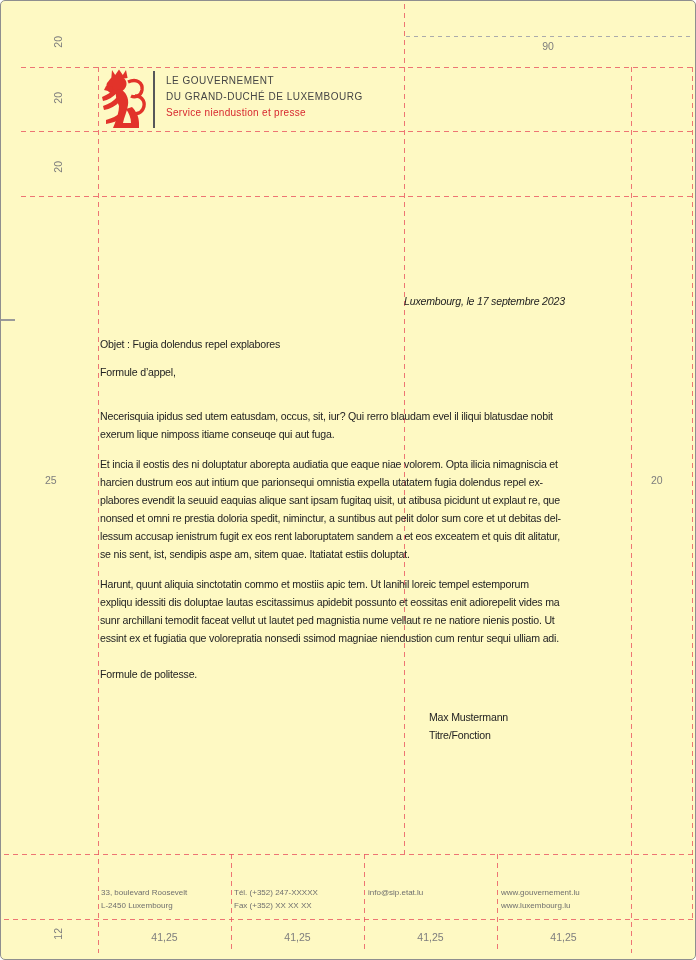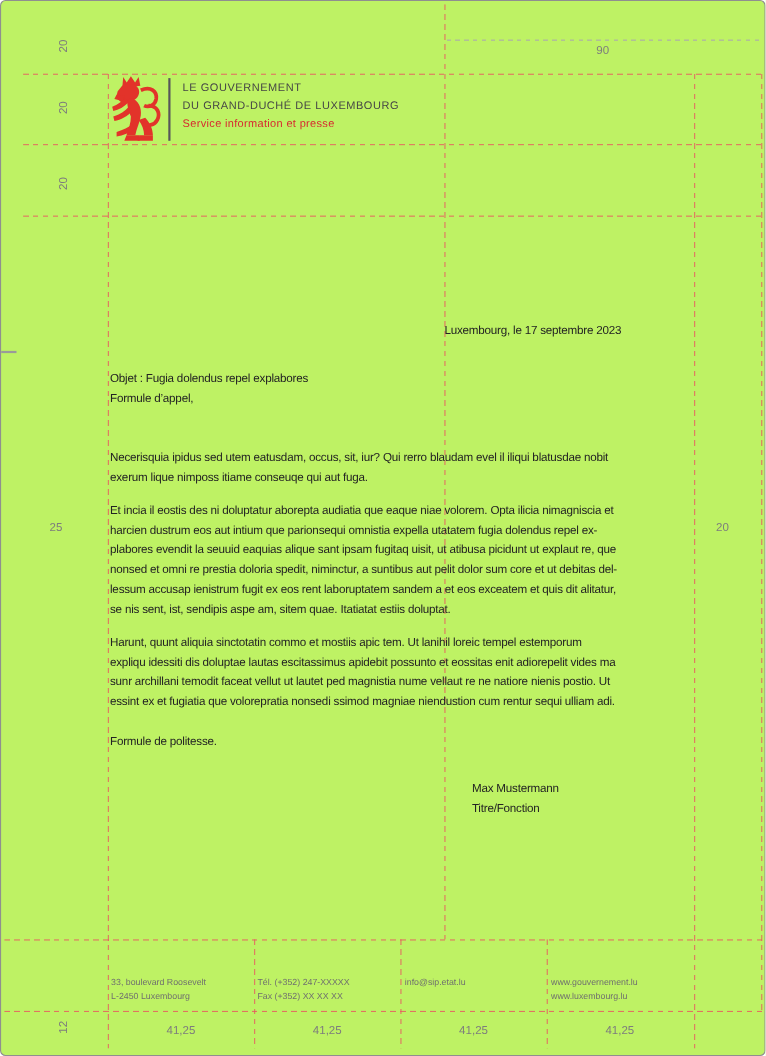--- a/index.html
+++ b/index.html
@@ -1,18 +1,18 @@
 <!DOCTYPE html>
 <html><head>
 <meta charset="utf-8">
 <style>
   html,body{margin:0;padding:0;background:#fff;}
   .page{
     position:relative;width:696px;height:960px;box-sizing:border-box;
-    background:#bef264;border:1.5px solid #8f8f8f;border-radius:5px;overflow:hidden;
+    background:#fef9c3;border:1.5px solid #8f8f8f;border-radius:5px;overflow:hidden;
     font-family:"Liberation Sans",sans-serif;
   }
   
   .gh{position:absolute;height:1.4px;z-index:0;
       background:repeating-linear-gradient(to right,rgba(233,84,95,.8) 0 5px,transparent 5px 9px);}
   .gv{position:absolute;width:1.4px;z-index:0;
       background:repeating-linear-gradient(to bottom,rgba(233,84,95,.8) 0 5px,transparent 5px 9px);}
   .gray-dash{position:absolute;height:1px;z-index:0;
       background:repeating-linear-gradient(to right,#ababab 0 4px,transparent 4px 8px);}
   .fold-mark{position:absolute;left:0;top:318px;width:14px;height:2px;background:#9a9a9a;z-index:2;}
@@ -30,23 +30,23 @@
     position:absolute;left:410px;top:72px;width:218px;height:52px;box-sizing:border-box;z-index:1;
     background:repeating-linear-gradient(45deg,#bdbdbd 0 6px,#cbcbcb 6px 12px);
     border:1px solid #aeaeae;display:flex;align-items:center;
   }
   .logo-placeholder span{font-size:10.5px;font-weight:bold;color:#565656;letter-spacing:.3px;
     line-height:15px;padding-left:15px;white-space:pre;}
   
   .txt{position:absolute;color:#232323;font-size:10.6px;letter-spacing:-.2px;
        line-height:18px;white-space:pre;z-index:1;}
   .recipient{left:403px;top:190px;line-height:17px;}
-  .dateline{left:403px;top:291px;}
+  .dateline{left:403px;top:291px;font-style:italic;}
   .subject{left:99px;top:334px;}
-  .salutation{left:99px;top:352px;}
+  .salutation{left:99px;top:362px;}
   .para1{left:99px;top:406px;}
   .para2{left:99px;top:454px;}
   .para3{left:99px;top:574px;}
   .closing{left:99px;top:664px;}
   .sig{left:403px;top:707px;margin-left:25px;}
   
   .fcol{position:absolute;top:885px;font-size:8px;line-height:13px;color:#6f6f6e;
         white-space:pre;z-index:1;}
 </style>
 </head>
@@ -98,21 +98,21 @@
     </g>
     <g fill="none" stroke="#e2332a" stroke-width="3.4">
       <path d="M29 13 c9-4 15 1 14 8 c-1 6-7 8-11 6"></path>
       <path d="M36 27 c8 0 11 7 8 13 c-2.5 5-9 6-13 3"></path>
     </g>
   </svg>
   <div class="logo-rule"></div>
   <div class="gov-block">
     <div class="gov-line">LE GOUVERNEMENT</div>
     <div class="gov-line">DU GRAND-DUCHÉ DE LUXEMBOURG</div>
-    <div class="service-line">Service information et presse</div>
+    <div class="service-line">Service niendustion et presse</div>
   </div>
 
 
   <div class="txt dateline">Luxembourg, le 17 septembre 2023</div>
   <div class="txt subject">Objet : Fugia dolendus repel explabores</div>
   <div class="txt salutation">Formule d’appel,</div>
   <div class="txt para1">Necerisquia ipidus sed utem eatusdam, occus, sit, iur? Qui rerro blaudam evel il iliqui blatusdae nobit
 exerum lique nimposs itiame conseuqe qui aut fuga.</div>
   <div class="txt para2">Et incia il eostis des ni doluptatur aborepta audiatia que eaque niae volorem. Opta ilicia nimagniscia et
 harcien dustrum eos aut intium que parionsequi omnistia expella utatatem fugia dolendus repel ex-

